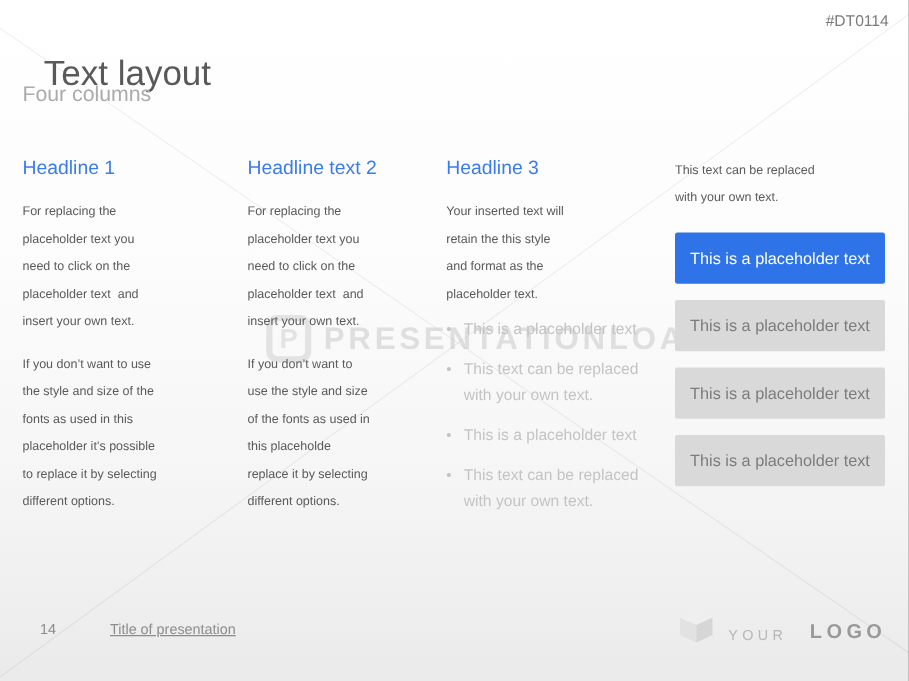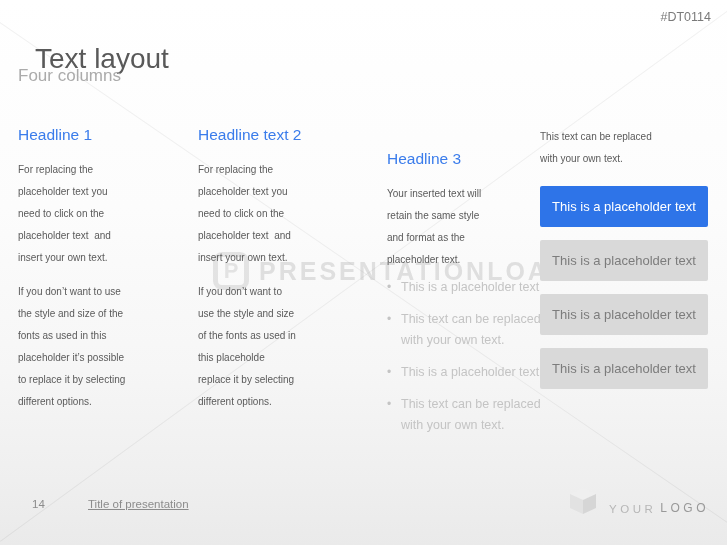--- a/index.html
+++ b/index.html
@@ -21,42 +21,42 @@
   }
   .wm-text{
     font-weight:bold;font-size:25px;letter-spacing:3px;color:rgba(155,155,155,0.28);white-space:pre;
   }
   .code{position:absolute;top:10px;right:16px;font-size:12.5px;color:#7a7a7a;}
   .title{position:absolute;left:18px;top:26px;margin:17px;font-size:28px;font-weight:400;color:#595959;}
   .subtitle{position:absolute;left:18px;top:66px;font-size:17px;color:#ababab;}
   .col{position:absolute;top:126px;}
   .col-1{left:18px;width:158px;}
   .col-2{left:198px;width:158px;}
-  .col-3{left:387px;width:152px;margin-top:24px;}
+  .col-3{left:357px;width:152px;}
   .col-4{left:540px;width:168px;}
   .headline{font-size:15.5px;color:#3a7ceb;margin:0 0 15px 0;font-weight:400;}
   .col p{margin:0;font-size:10px;line-height:22px;color:#5a5a5a;white-space:pre;}
   .col p + p{margin-top:12px;}
   .bullets{margin-top:6px;}
   .bullet-item{display:flex;margin-bottom:11px;}
   .bullet-dot{font-size:12px;color:#c4c4c4;width:14px;flex:none;line-height:21px;}
   .bullet-text{font-size:12.5px;line-height:21px;color:#c4c4c4;white-space:pre;}
   .btn{
     width:168px;height:41px;margin-bottom:13px;border:none;display:flex;align-items:center;justify-content:center;
     font-family:"Liberation Sans",sans-serif;font-size:13px;border-radius:2px;cursor:pointer;padding:0;
   }
   .btn-primary{background:#2e74e8;color:#ffffff;}
   .btn-secondary{background:#d9d9d9;color:#7c7c7c;}
   .col-4 .btn:first-of-type{margin-top:16px;}
   .page-number{position:absolute;left:32px;top:498px;font-size:11.5px;color:#8c8c8c;}
   .footer-title{position:absolute;left:88px;top:498px;font-size:11.5px;color:#8c8c8c;text-decoration:underline;}
   .logo-area{position:absolute;right:18px;top:487px;display:flex;align-items:flex-end;}
   .logo-cube{margin-right:12px;}
   .logo-your{font-size:11.5px;letter-spacing:3.5px;color:#b7b7b7;}
-  .logo-logo{font-size:12px;letter-spacing:3.5px;color:#999999;font-weight:normal;margin-left:4px;}
+  .logo-logo{font-size:16px;letter-spacing:3.5px;color:#999999;font-weight:bold;margin-left:18px;}
 </style>
 </head>
 <body>
 
 <div class="slide">
 
   <div class="diag diag-a"></div>
   <div class="diag diag-b"></div>
 
   <div class="wm">
@@ -97,21 +97,21 @@
 use the style and size
 of the fonts as used in
 this placeholde
 replace it by selecting
 different options.</p>
   </div>
 
   <div class="col col-3">
     <h2 class="headline">Headline 3</h2>
     <p>Your inserted text will
-retain the same style
+retain the this style
 and format as the
 placeholder text.</p>
     <div class="bullets">
       <div class="bullet-item">
         <span class="bullet-dot">•</span>
         <span class="bullet-text">This is a placeholder text</span>
       </div>
       <div class="bullet-item">
         <span class="bullet-dot">•</span>
         <span class="bullet-text">This text can be replaced

